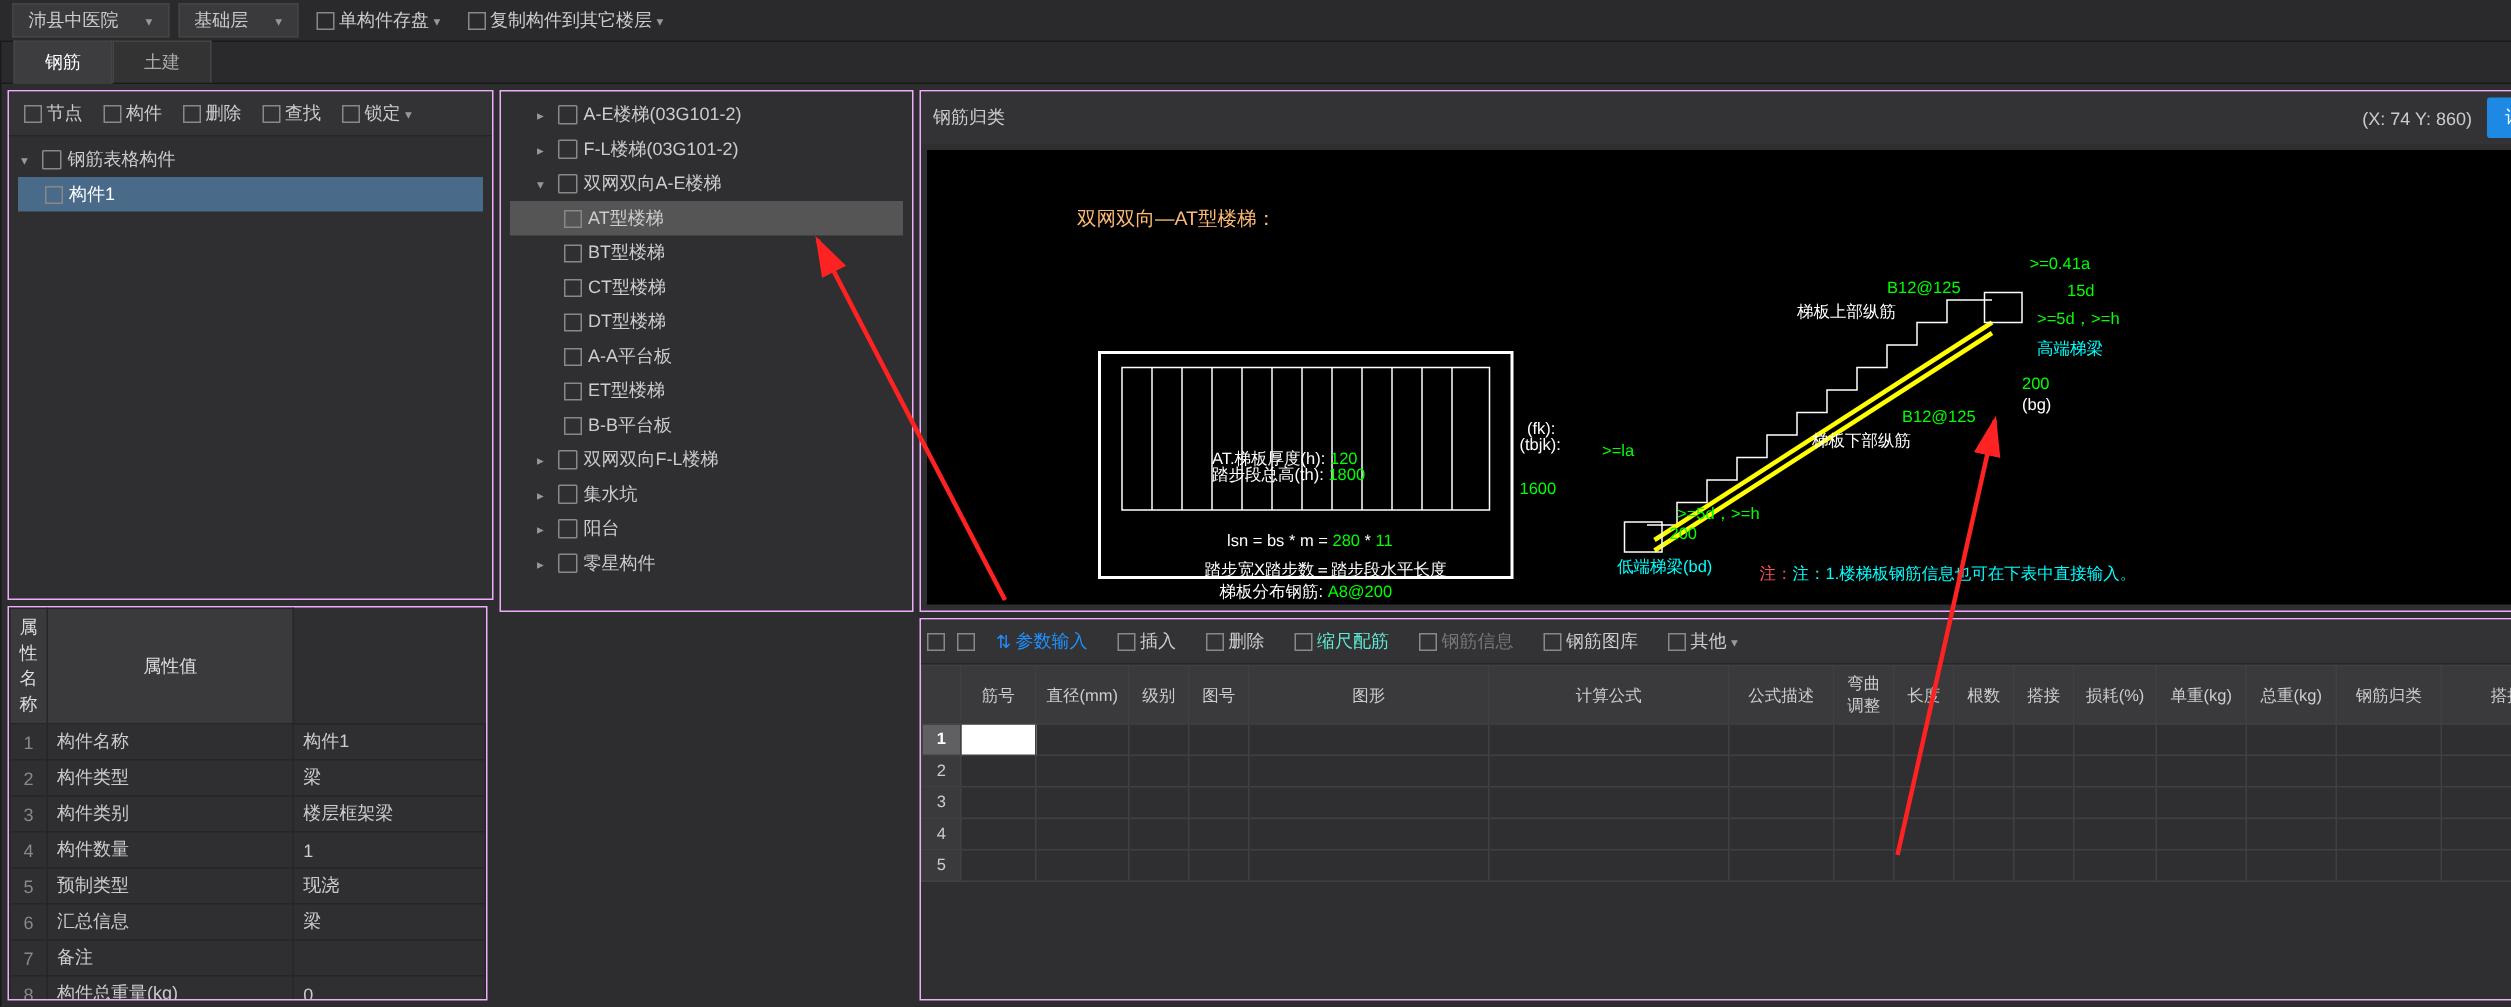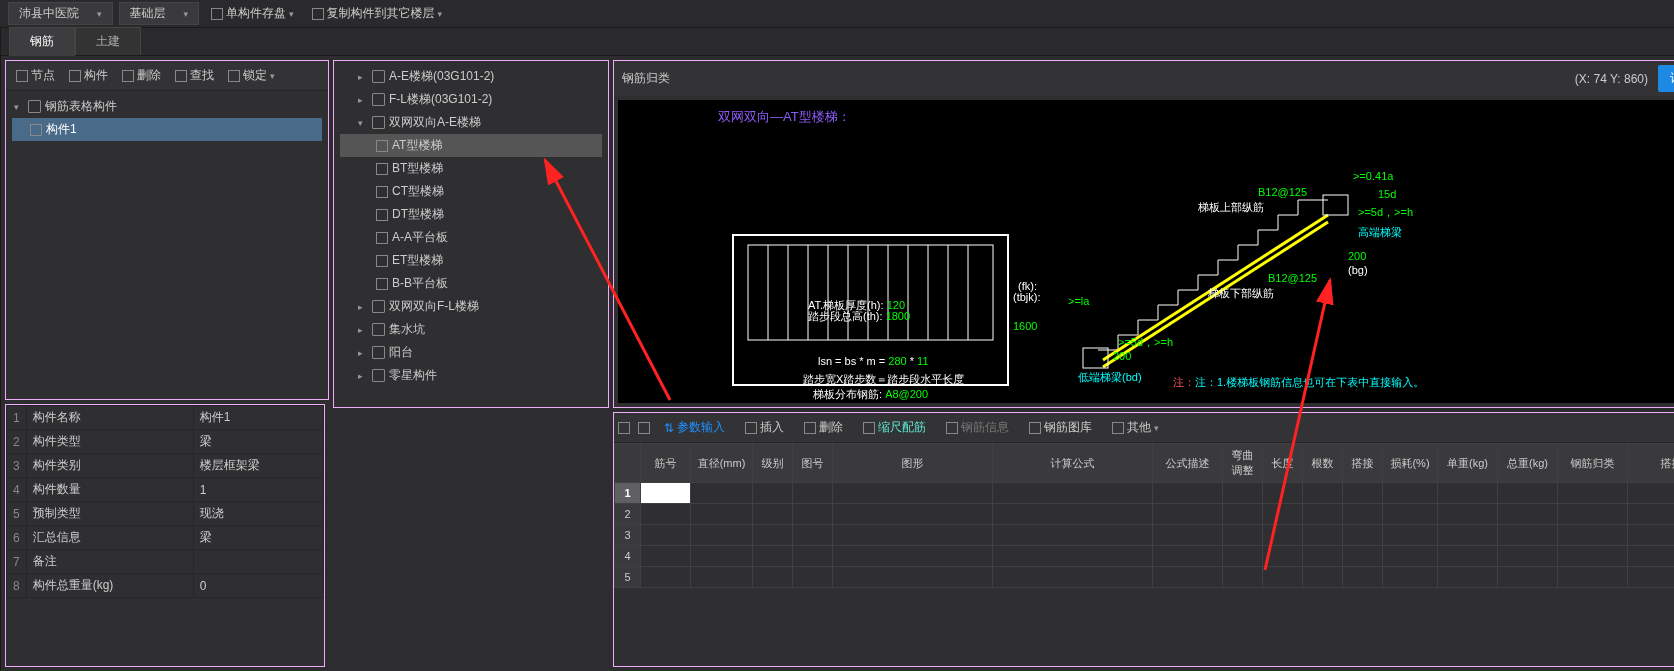--- a/index.html
+++ b/index.html
@@ -217,21 +217,21 @@
     padding: 4px 4px;
     font-size: 11px;
     color: #ccc;
     text-align: center;
     height: 20px;
   }
   .grid th { background: #3a3a3d; font-weight: normal; }
   .grid td.rownum { background: #3a3a3d; width: 24px; }
   .grid td.rownum.cur { color:#fff; font-weight:bold; background:#606063; }
   
-  .cad-title { position:absolute; color:#8b5cf6; font-size:13px; }
+  .cad-title { position:absolute; color:#fdba74; font-size:13px;margin-top:29px; }
   .cad-table { position:absolute; border-collapse:collapse; }
   .cad-table td { border:1px solid #fff; color:#fff; padding:2px 12px; font-size:11px; text-align:center; }
   .green { color:#0f0 !important; }
   .red { color:#f55 !important; }
   .cyan { color:#0ff !important; }
   .white { color:#fff !important; }
   .cad-label { position:absolute; font-size:11px; }
   .stair-path { position:absolute; }
   
   .arrow {
@@ -342,20 +342,24 @@
               </div>
             <div class="tree-row indent1 sel">
                 <span class="page-icon"></span>
                 <span>构件1</span>
               </div>
           </div>
         </div>
         <div class="panel props" style="flex:1">
           <table>
             <tbody>
+                <tr>
+                  <th>属性名称</th>
+                  <th>属性值</th>
+                </tr>
             <tr>
                   <td class="idx">1</td>
                   <td>构件名称</td>
                   <td>构件1</td>
                 </tr>
             <tr>
                   <td class="idx">2</td>
                   <td>构件类型</td>
                   <td>梁</td>
                 </tr>

